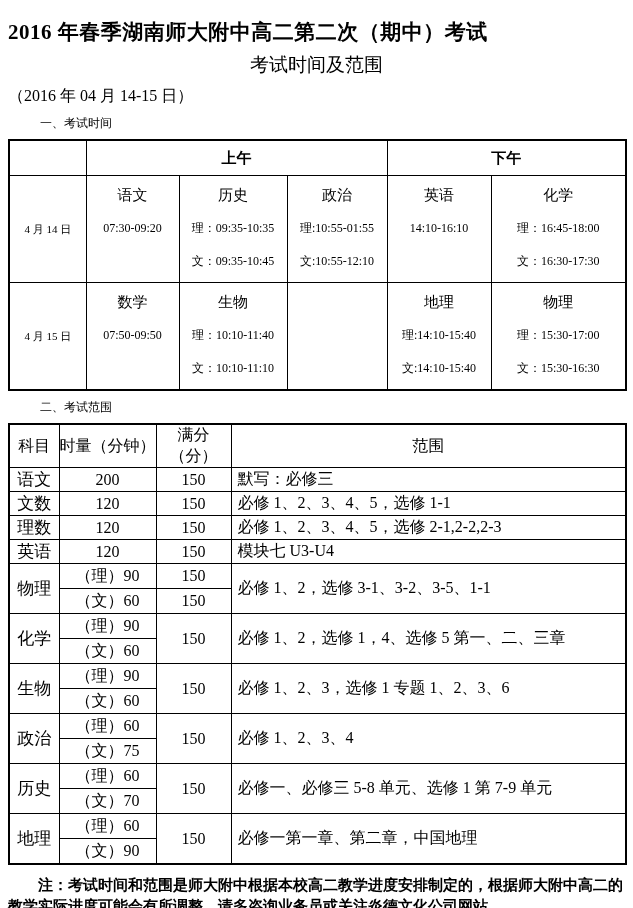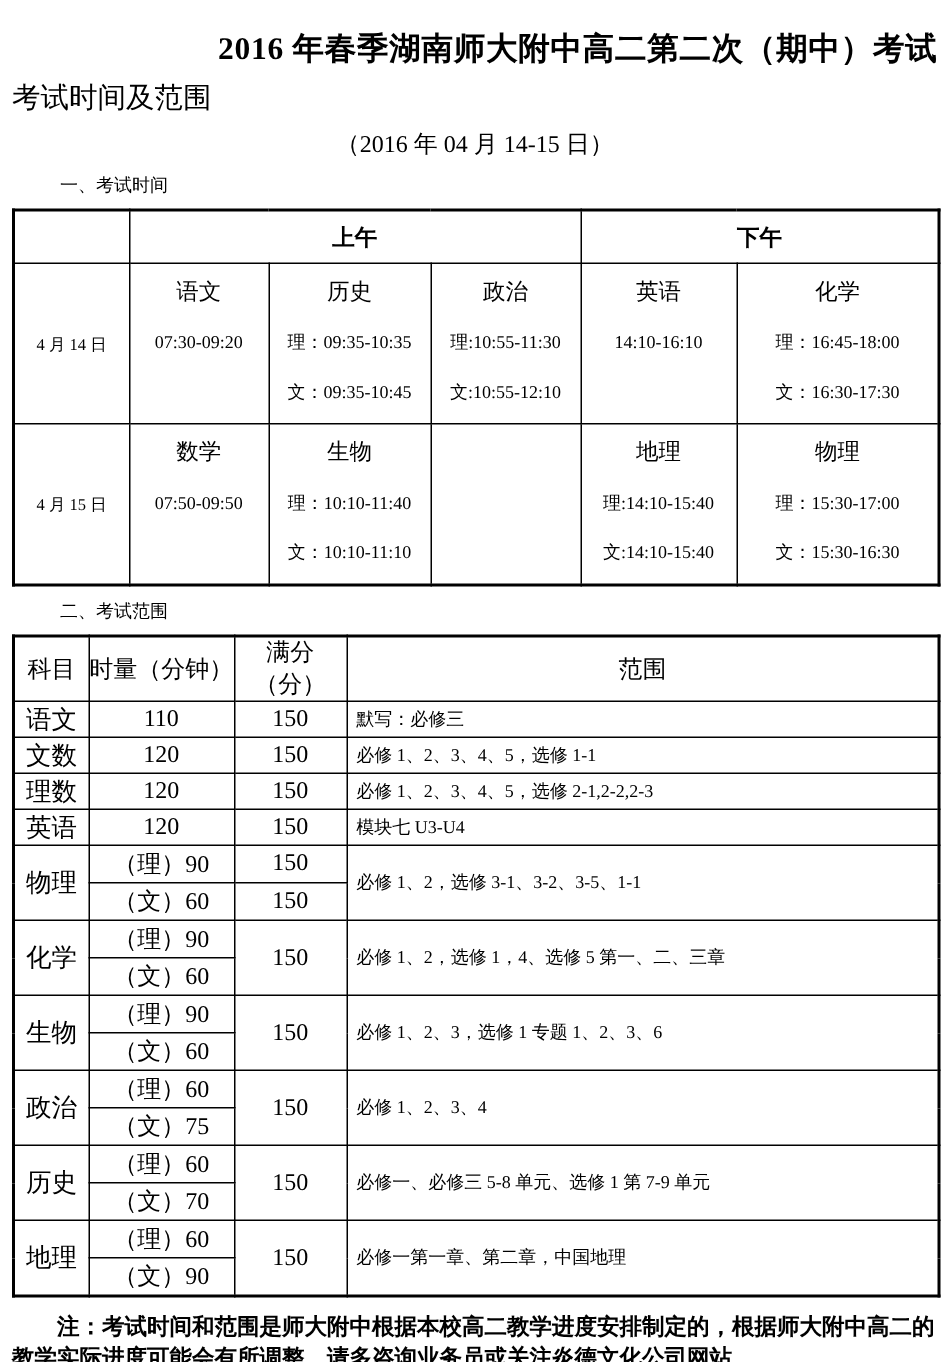--- a/index.html
+++ b/index.html
@@ -13,32 +13,32 @@
     overflow: hidden;
     color: #000;
     font-family: "Liberation Serif", "DejaVu Serif", serif;
   }
   .page {
     padding: 4px 8px 0 8px;
   }
   .title {
     font-size: 21px;
     font-weight: bold;
-    text-align: right;
+    text-align: left;
     margin: 14px 0 4px 0;
     letter-spacing: 0.5px;
   }
   .subtitle {
     font-size: 19px;
-    text-align: left;
+    text-align: center;
     margin: 6px 0 4px 0;
   }
   .daterange {
     font-size: 16px;
-    text-align: center;
+    text-align: left;
     margin: 8px 0 6px 0;
   }
   .sec-heading {
     font-size: 12px;
     margin: 8px 0 7px 0;
     padding-left: 32px;
   }
   table {
     border-collapse: collapse;
     table-layout: fixed;
@@ -67,21 +67,21 @@
   .t1 .slot.subj { font-size: 15px; }
   
   .t2 th { font-size: 16px; height: 25px; }
   .t2 td { font-size: 16px; }
   .t2 .subject-col { font-size: 17px; }
   .t2 .simple td { height: 23px; }
   .t2 .sub td { height: 24px; }
   .t2 .scope-col {
     text-align: left;
     padding-left: 6px;
-    font-size: 12px;
+    font-size: 16px;
     white-space: nowrap;
   }
   .footnote {
     margin: 9px 0 0 0;
     font-size: 15px;
     font-weight: bold;
     line-height: 21px;
     text-indent: 2em;
     font-family: "Liberation Sans", "DejaVu Sans", sans-serif;
   }
@@ -119,21 +119,21 @@
         <div class="slot">07:30-09:20</div>
         <div class="slot"></div>
       </td>
       <td class="exam-cell">
         <div class="slot subj">历史</div>
         <div class="slot">理：09:35-10:35</div>
         <div class="slot">文：09:35-10:45</div>
       </td>
       <td class="exam-cell">
         <div class="slot subj">政治</div>
-        <div class="slot">理:10:55-11:30</div>
+        <div class="slot">理:10:55-01:55</div>
         <div class="slot">文:10:55-12:10</div>
       </td>
       <td class="exam-cell">
         <div class="slot subj">英语</div>
         <div class="slot">14:10-16:10</div>
         <div class="slot"></div>
       </td>
       <td class="exam-cell">
         <div class="slot subj">化学</div>
         <div class="slot">理：16:45-18:00</div>
@@ -183,21 +183,21 @@
     <tbody>
         <tr>
       <th>科目</th>
       <th>时量（分钟）</th>
       <th>满分（分）</th>
       <th>范围</th>
     </tr>
 
     <tr class="simple">
       <td class="subject-col">语文</td>
-      <td>110</td>
+      <td>200</td>
       <td>150</td>
       <td class="scope-col">默写：必修三</td>
     </tr>
     <tr class="simple">
       <td class="subject-col">文数</td>
       <td>120</td>
       <td>150</td>
       <td class="scope-col">必修 1、2、3、4、5，选修 1-1</td>
     </tr>
     <tr class="simple">

